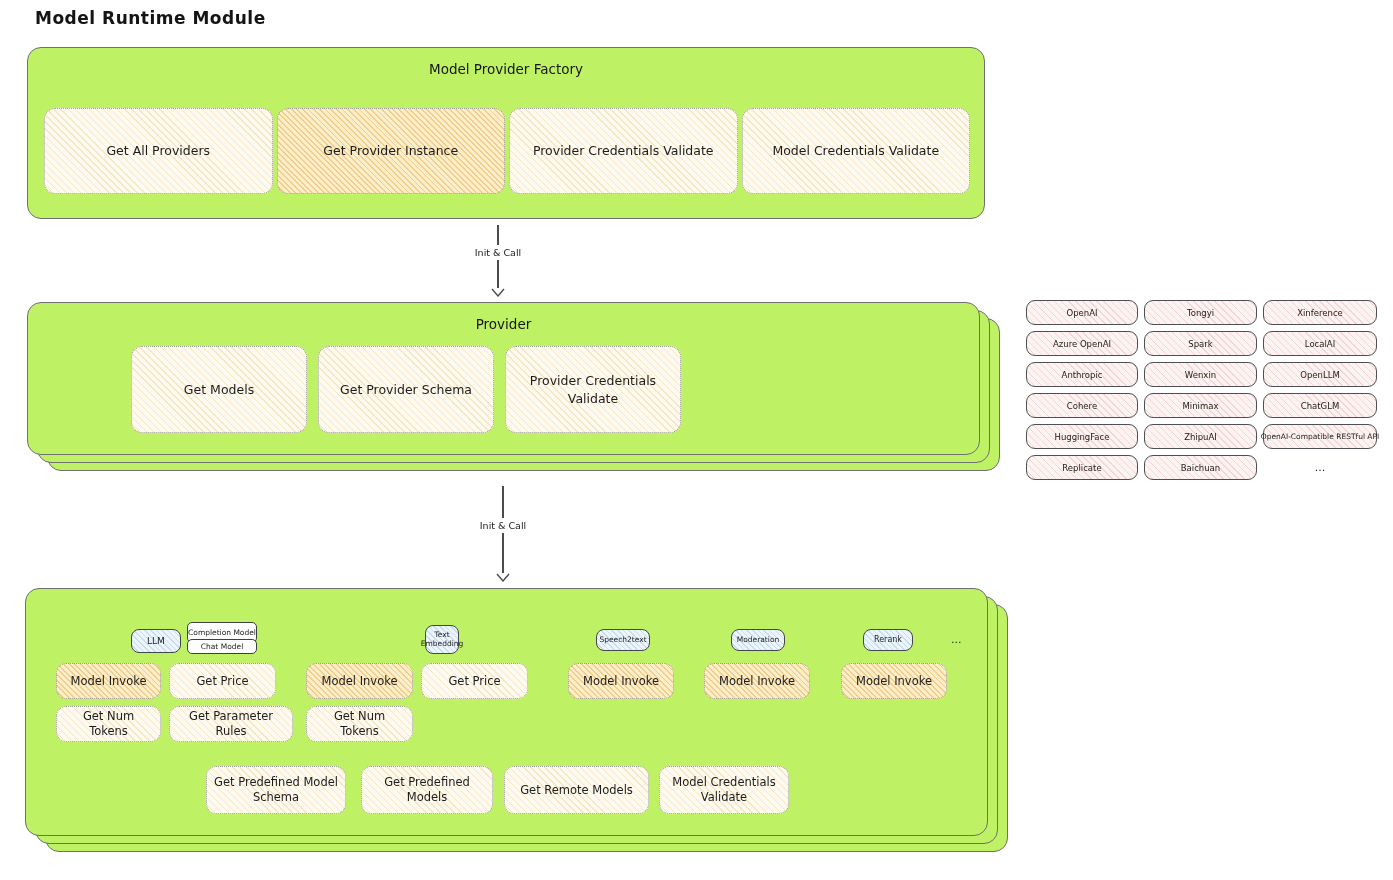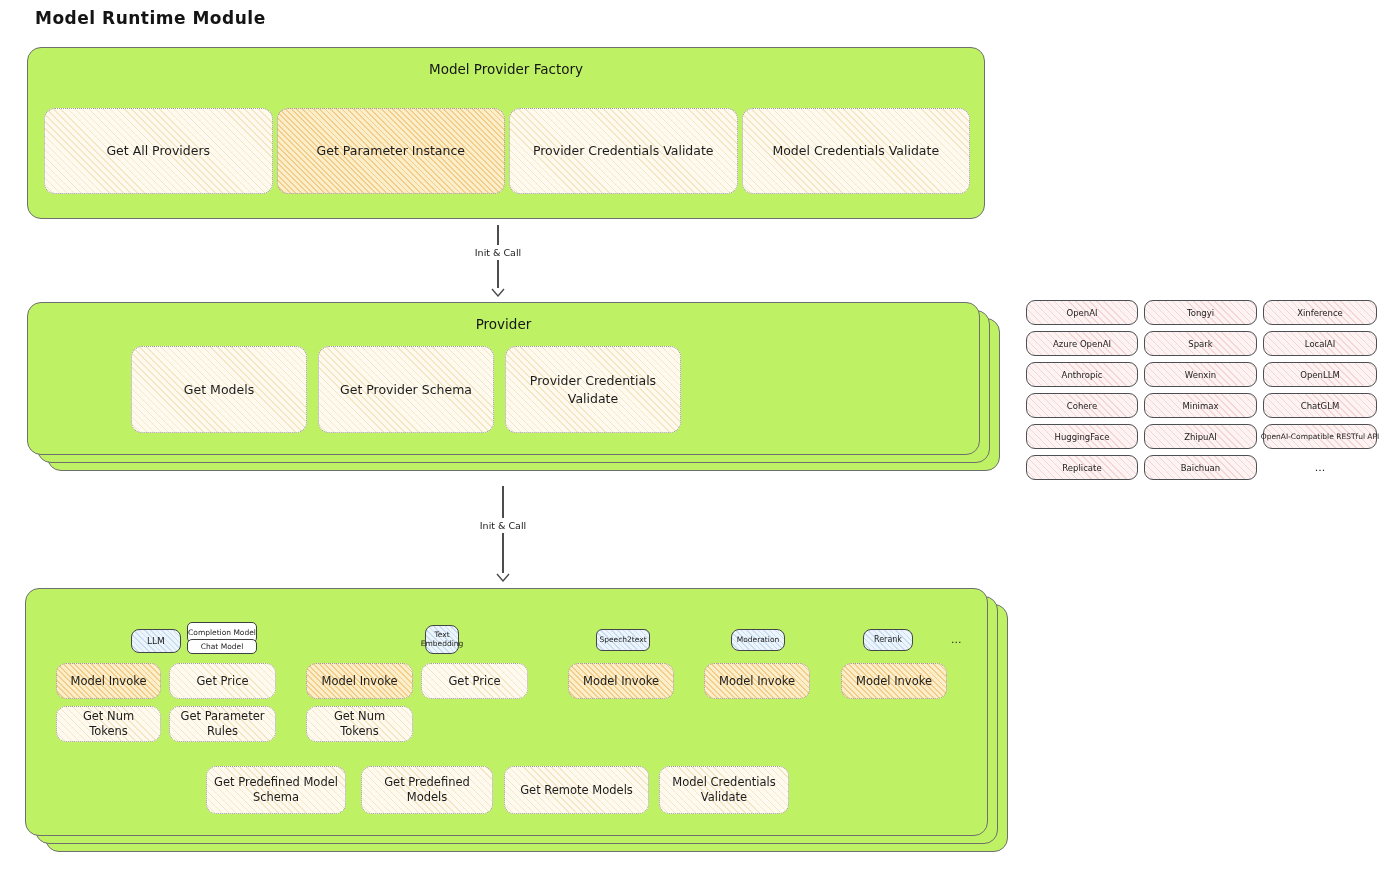--- a/index.html
+++ b/index.html
@@ -59,21 +59,21 @@
 <body>
 
 <div id="canvas">
 
   <div class="page-title">Model Runtime Module</div>
 
   <div class="panel" style="left:27px;top:47px;width:958px;height:172px;">
     <div class="panel-title">Model Provider Factory</div>
     <div class="fact-row">
       <div class="op fill-y">Get All Providers</div>
-      <div class="op fill-hl">Get Parameter Instance</div>
+      <div class="op fill-hl">Get Provider Instance</div>
       <div class="op fill-y">Provider Credentials Validate</div>
       <div class="op fill-y">Model Credentials Validate</div>
     </div>
   </div>
 
   <div class="arrow" style="left:463px;top:225px;height:72px;">
     <div class="seg" style="height:20px;"></div>
     <div class="alabel">Init &amp; Call</div>
     <div class="seg" style="flex:1;"></div>
     <svg width="14" height="9">
@@ -123,35 +123,35 @@
   </div>
 
   <div class="panel" style="left:45px;top:604px;width:963px;height:248px;"></div>
   <div class="panel" style="left:35px;top:596px;width:963px;height:248px;"></div>
   <div class="panel" style="left:25px;top:588px;width:963px;height:248px;">
 
     <div class="tab-blue" style="left:105px;top:40px;width:50px;height:24px;font-size:9px;">LLM</div>
     <div class="tab-white" style="left:161px;top:33px;width:70px;height:21px;">Completion Model</div>
     <div class="tab-white" style="left:161px;top:50px;width:70px;height:15px;">Chat Model</div>
     <div class="tab-blue" style="left:355px;top:36px;width:34px;height:29px;font-size:7.5px;padding:0 4px;margin-left:44px;">Text Embedding</div>
-    <div class="tab-blue" style="left:570px;top:40px;width:54px;height:22px;font-size:7.5px;border-radius:6px;">Speech2text</div>
+    <div class="tab-blue" style="left:570px;top:40px;width:54px;height:22px;font-size:7.5px;">Speech2text</div>
     <div class="tab-blue" style="left:705px;top:40px;width:54px;height:22px;font-size:7.5px;">Moderation</div>
     <div class="tab-blue" style="left:837px;top:40px;width:50px;height:22px;font-size:8px;">Rerank</div>
     <div class="ellipsis" style="left:925px;top:44px;">...</div>
 
     <div class="mop fill-hl" style="left:30px;top:74px;width:105px;height:36px;">Model Invoke</div>
     <div class="mop fill-y" style="left:143px;top:74px;width:107px;height:36px;">Get Price</div>
     <div class="mop fill-hl" style="left:280px;top:74px;width:107px;height:36px;">Model Invoke</div>
     <div class="mop fill-y" style="left:395px;top:74px;width:107px;height:36px;">Get Price</div>
     <div class="mop fill-hl" style="left:542px;top:74px;width:106px;height:36px;">Model Invoke</div>
     <div class="mop fill-hl" style="left:678px;top:74px;width:106px;height:36px;">Model Invoke</div>
     <div class="mop fill-hl" style="left:815px;top:74px;width:106px;height:36px;">Model Invoke</div>
 
     <div class="mop fill-y" style="left:30px;top:117px;width:105px;height:36px;">Get Num Tokens</div>
-    <div class="mop fill-y" style="left:143px;top:117px;width:107px;height:36px;">Get Parameter Rules</div>
+    <div class="mop fill-y" style="left:143px;top:117px;width:124px;height:36px;">Get Parameter Rules</div>
     <div class="mop fill-y" style="left:280px;top:117px;width:107px;height:36px;">Get Num Tokens</div>
 
     <div class="mop fill-y" style="left:180px;top:177px;width:140px;height:48px;">Get Predefined Model Schema</div>
     <div class="mop fill-y" style="left:335px;top:177px;width:132px;height:48px;">Get Predefined Models</div>
     <div class="mop fill-y" style="left:478px;top:177px;width:145px;height:48px;">Get Remote Models</div>
     <div class="mop fill-y" style="left:633px;top:177px;width:130px;height:48px;">Model Credentials Validate</div>
   </div>
 
 </div>
 

